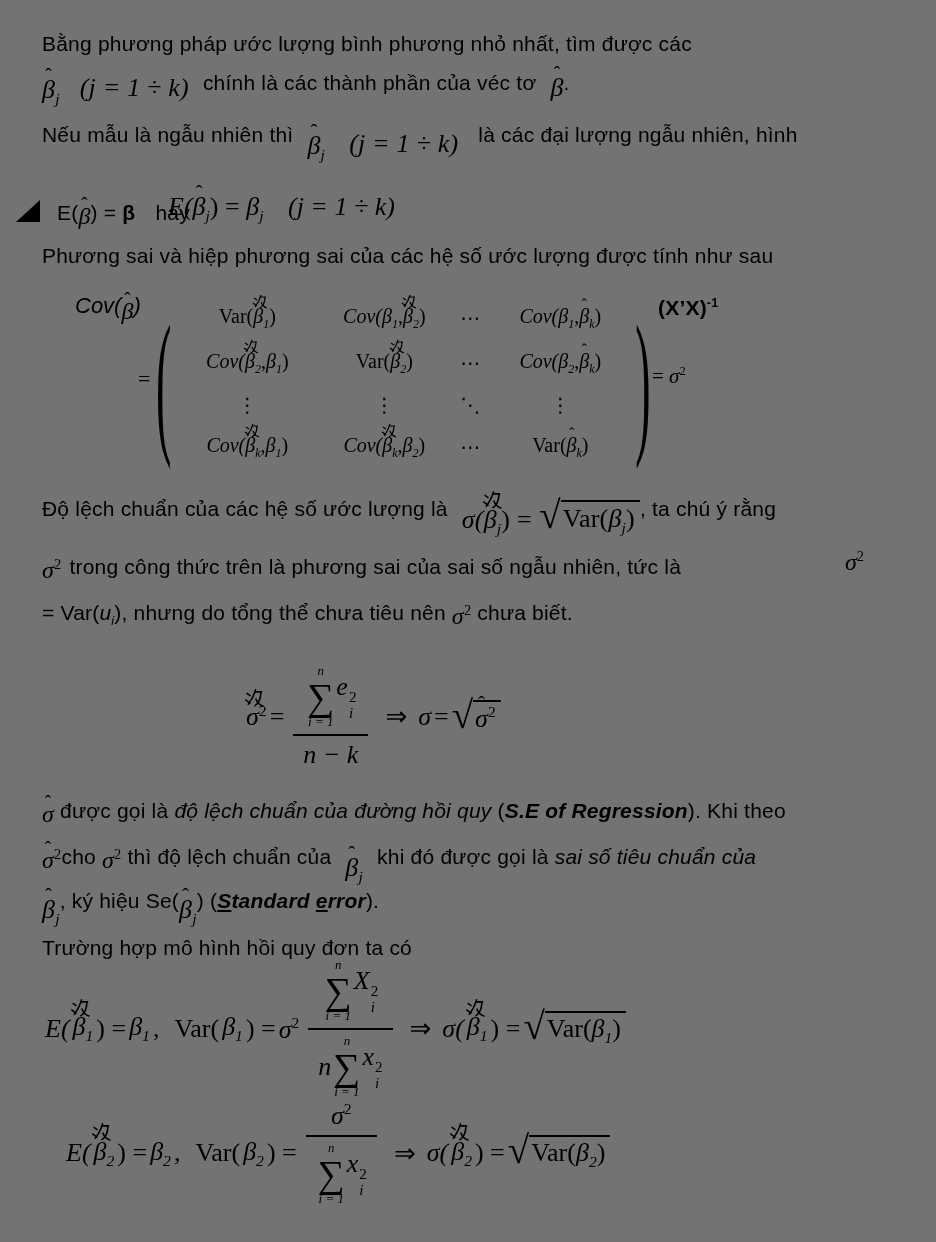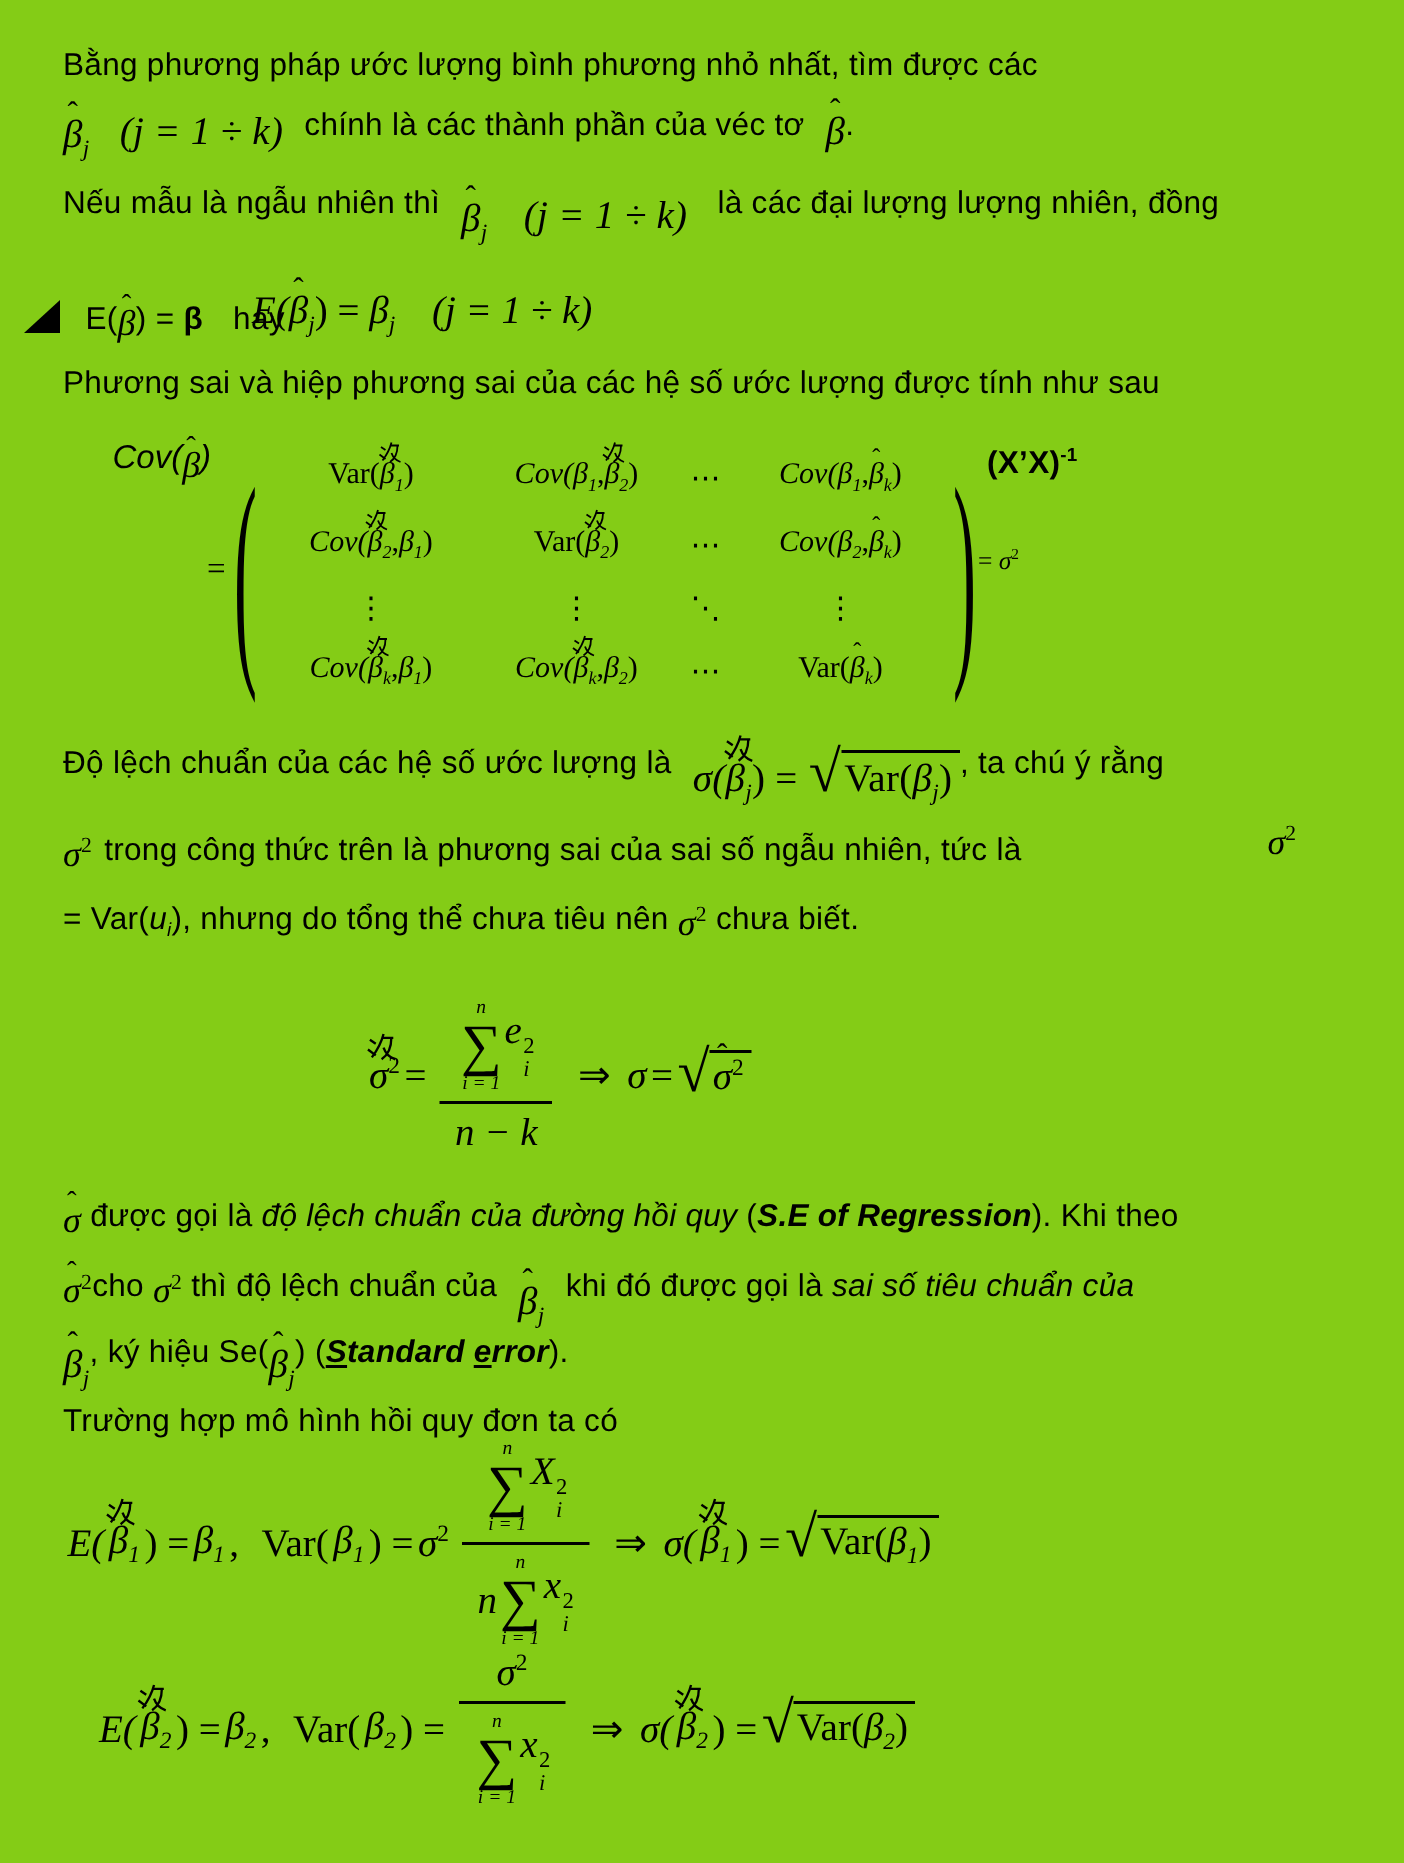--- a/index.html
+++ b/index.html
@@ -1,16 +1,16 @@
 <!DOCTYPE html>
 <html><head>
 <meta charset="utf-8">
 <style>
   html,body{margin:0;padding:0;background:#fff}
-  .page{position:relative;width:936px;height:1242px;background:#84cc16;color:#000;overflow:hidden}
+  .page{position:relative;width:936px;height:1242px;background:#737373;color:#000;overflow:hidden}
   .abs{position:absolute}
   .nw{white-space:nowrap}
   .sans{font-family:"Liberation Sans",sans-serif;font-size:21px;letter-spacing:.2px}
   .m{font-family:"Liberation Serif",serif;font-style:italic}
   .r{font-family:"Liberation Serif",serif;font-style:normal}.f24{font-size:24px}.f26{font-size:26px}
   .bold{font-weight:700}.it{font-style:italic}.bi{font-weight:700;font-style:italic}
   .u{text-decoration:underline}
   .tok{display:inline-block;white-space:nowrap}
   sub{font-size:.6em}
   sup{font-size:.6em}
@@ -45,21 +45,21 @@
   #tri{left:16px;top:200px}
   #l5a{left:57px;top:198px}
   #l5b{left:168px;top:192px;font-size:26px}
   #l6{left:42px;top:244px}
   #mx{left:0;top:290px;width:936px;height:186px}
   #covlbl{position:absolute;left:75px;top:2px}
   #eq1{position:absolute;left:138px;top:76px;font-size:22px}
   #mxwrap{position:absolute;left:156px;top:0;height:186px;display:flex;align-items:center;gap:5px}
   #mgrid{display:grid;grid-template-columns:142px 132px 40px 140px;grid-template-rows:44px 46px 38px 46px;align-items:center;justify-items:center;font-size:20px}
   .cell{white-space:nowrap}
-  #eqsig{position:absolute;left:652px;top:74px;font-size:17px}
+  #eqsig{position:absolute;left:652px;top:74px;font-size:21px}
   #xtx{position:absolute;left:658px;top:6px;font-size:21px;letter-spacing:.2px}
   #pdo{left:42px;top:488px}
   #ps2{left:42px;top:552px}
   #ps2r{left:845px;top:548px}
   #pvu{left:42px;top:598px}
   #pkd{left:42px;top:642px}
   #fs{left:246px;top:664px}
   #psh{left:42px;top:796px}
   #psh2{left:42px;top:840px}
   #pky{left:42px;top:884px}
@@ -80,21 +80,21 @@
     <span class="tok f26 d8"><span class="h m"><span class="hm">ˆ</span><span>β</span></span><sub class="m">j</sub></span>
     <span class="m f26 d6 ml14 mr8">(j = 1 ÷ k)</span>
     <span>chính là các thành phần của véc tơ</span>
     <span class="tok f26 d6 ml8"><span class="h m"><span class="hm">ˆ</span><span>β</span></span></span><span>.</span>
   </div>
 
   <div class="abs sans nw" id="l3">
     <span>Nếu mẫu là ngẫu nhiên thì</span>
     <span class="tok f26 d12 ml8"><span class="h m"><span class="hm">ˆ</span><span>β</span></span><sub class="m">j</sub></span>
     <span class="m f26 d10 ml18 mr14">(j = 1 ÷ k)</span>
-    <span>là các đại lượng lượng nhiên, đồng</span>
+    <span>là các đại lượng ngẫu nhiên, hình</span>
   </div>
 
 
   <svg class="abs" id="tri" width="24" height="22" viewBox="0 0 24 22">
       <polygon points="24,0 24,22 0,22" fill="#000"></polygon>
     </svg>
 
   <div class="abs sans nw" id="l5a">
     <span>E(</span><span class="tok f24 d4"><span class="h m"><span class="hm">ˆ</span><span>β</span></span></span><span>) =</span>
     <span class="bold">β</span>

